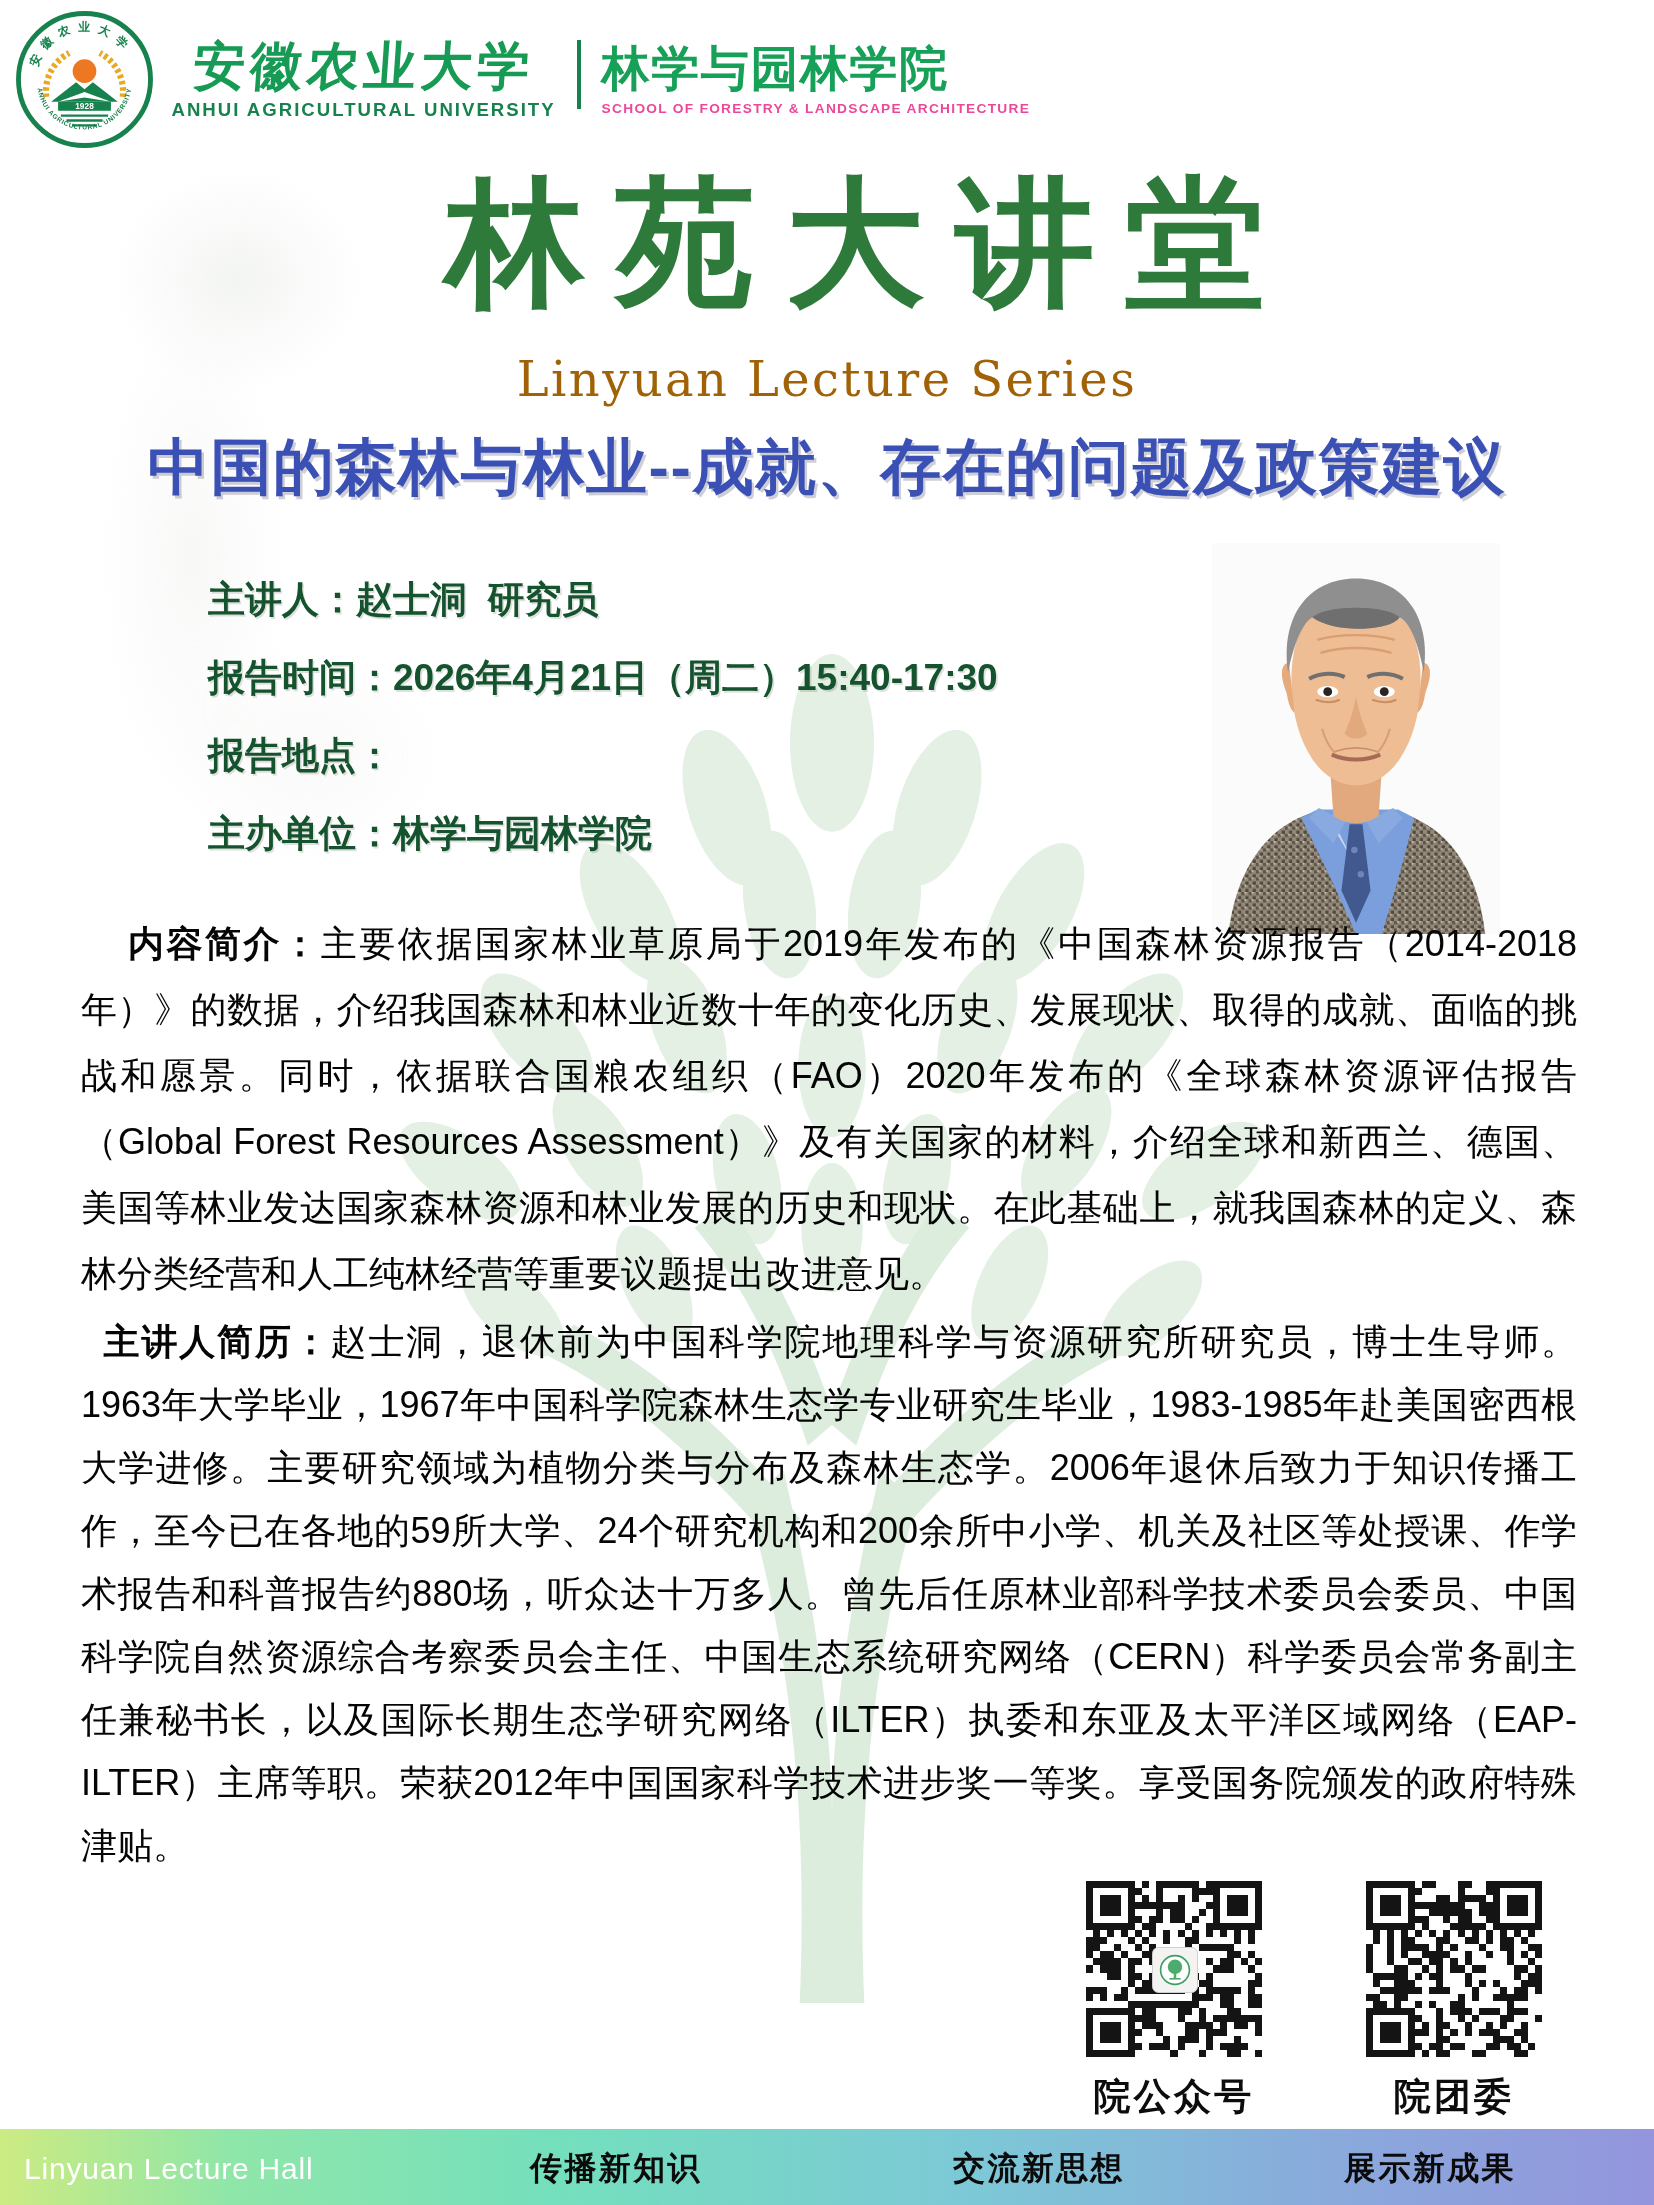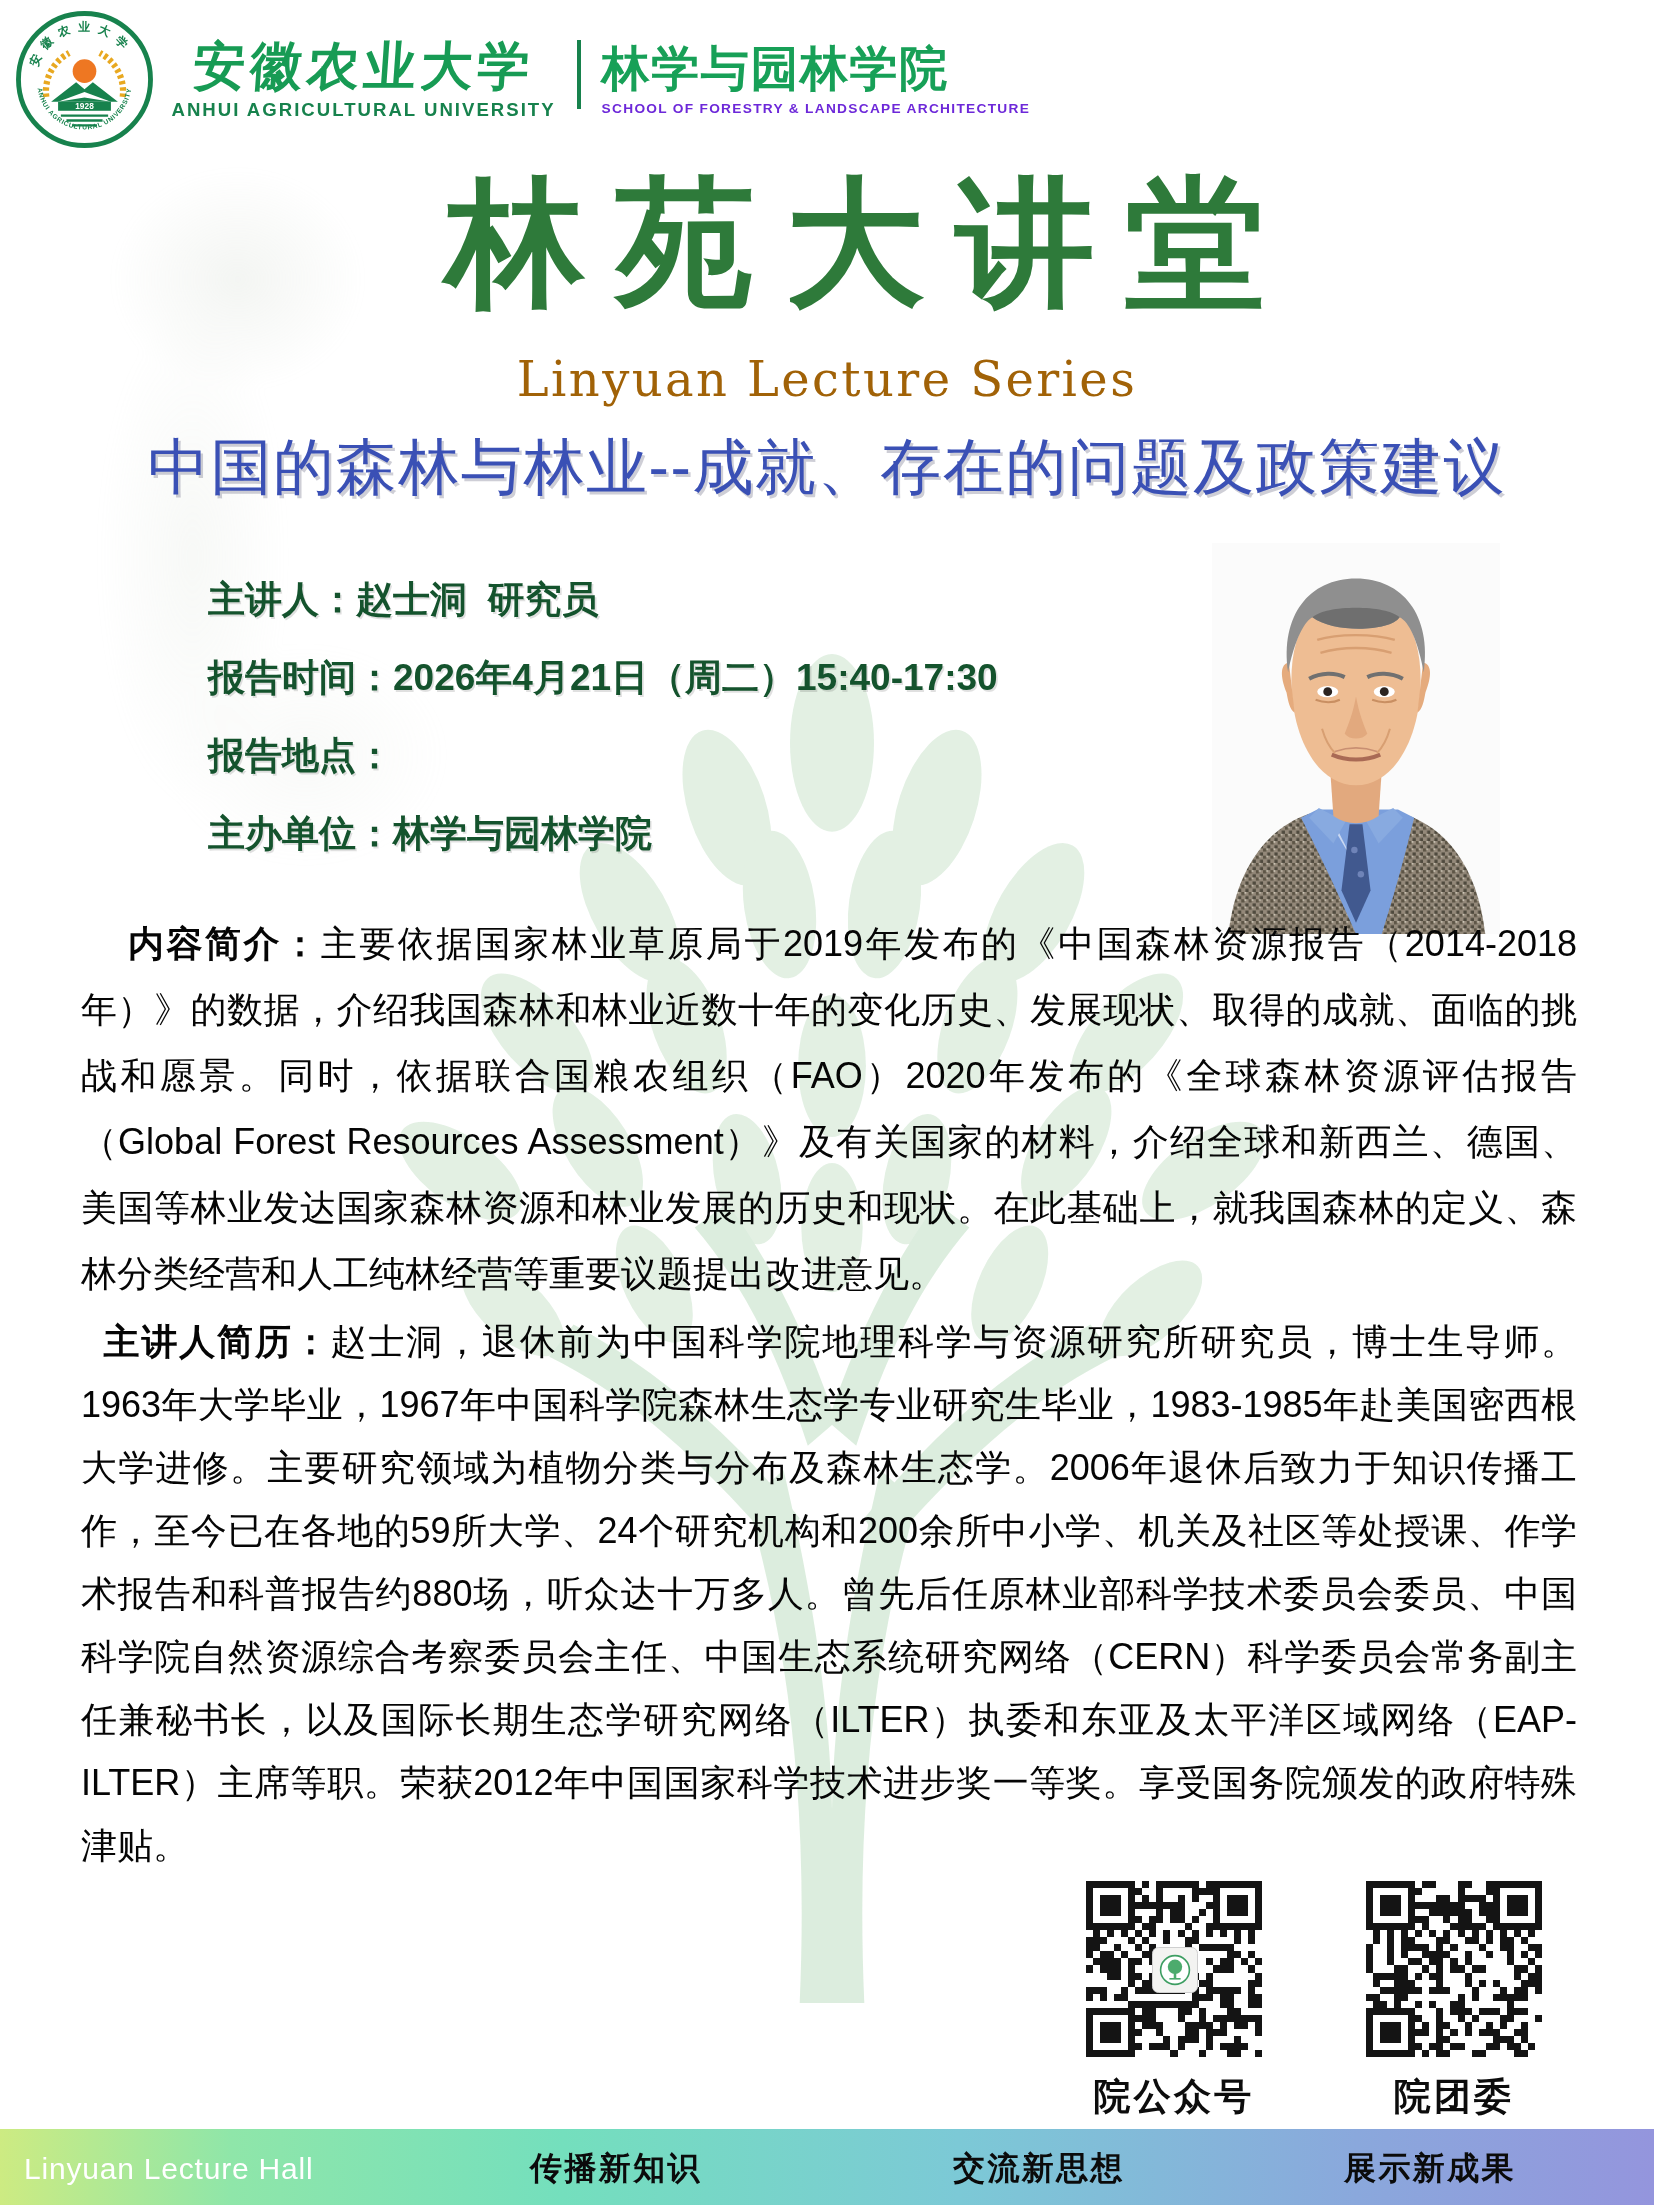--- a/index.html
+++ b/index.html
@@ -18,29 +18,29 @@
   
   .header{position:absolute;left:14.5px;top:11.3px;height:137px;display:flex;align-items:center;}
   .logo{width:139px;height:139px;flex:0 0 auto;}
   .uni-block{margin-left:18px;text-align:center;}
   .uni-cn{font-family:"DejaVu Serif",serif;font-weight:700;font-size:52px;line-height:53px;
     color:#179b54;letter-spacing:4.8px;transform:skewX(-4deg);}
   .uni-en{font-size:18.6px;font-weight:700;color:#17824d;letter-spacing:2px;margin-top:6.5px;}
   .hdr-divider{width:4px;height:69px;background:#17824d;margin:0 21px 11.3px 21px;}
   .school-block{text-align:left;}
   .school-cn{font-weight:700;font-size:48px;line-height:50px;color:#17a057;letter-spacing:1.6px;}
-  .school-en{font-size:13.7px;font-weight:700;color:#6d28d9;letter-spacing:1.3px;margin-top:7.3px;}
+  .school-en{font-size:13.7px;font-weight:700;color:#ec4899;letter-spacing:1.3px;margin-top:7.3px;}
   
   .main-title{position:absolute;left:0;top:166px;width:1654px;text-align:center;
     font-family:"DejaVu Serif",serif;font-weight:700;font-size:139px;line-height:153px;
     color:#2e7a3a;letter-spacing:31px;text-indent:31px;margin-left:28px;}
   .sub-title{position:absolute;left:0;top:351px;width:1654px;text-align:center;
     font-family:"DejaVu Serif",serif;font-weight:400;font-size:48px;color:#a16207;letter-spacing:2.4px;}
   .lecture-title{position:absolute;left:0;top:427px;width:1654px;text-align:center;
-    font-weight:400;font-size:61px;color:#3a50b5;letter-spacing:1.6px;
+    font-weight:700;font-size:61px;color:#3a50b5;letter-spacing:1.6px;
     text-shadow:2.4px 3.2px 0 rgba(60,60,90,.25);}
   
   .info{position:absolute;left:208px;top:575px;width:986px;}
   .info-row{height:78px;font-size:37px;font-weight:700;color:#14532d;
     display:flex;align-items:flex-start;text-shadow:1.6px 1.6px 0 rgba(0,0,0,.12);}
   .info-row .lbl{white-space:pre;}
   .info-row .val{white-space:pre;}
   .photo{position:absolute;left:1212px;top:543px;width:288px;height:391px;background:#fdfdfd;}
   
   .para{position:absolute;left:81px;width:1496px;font-size:36px;color:#050505;

